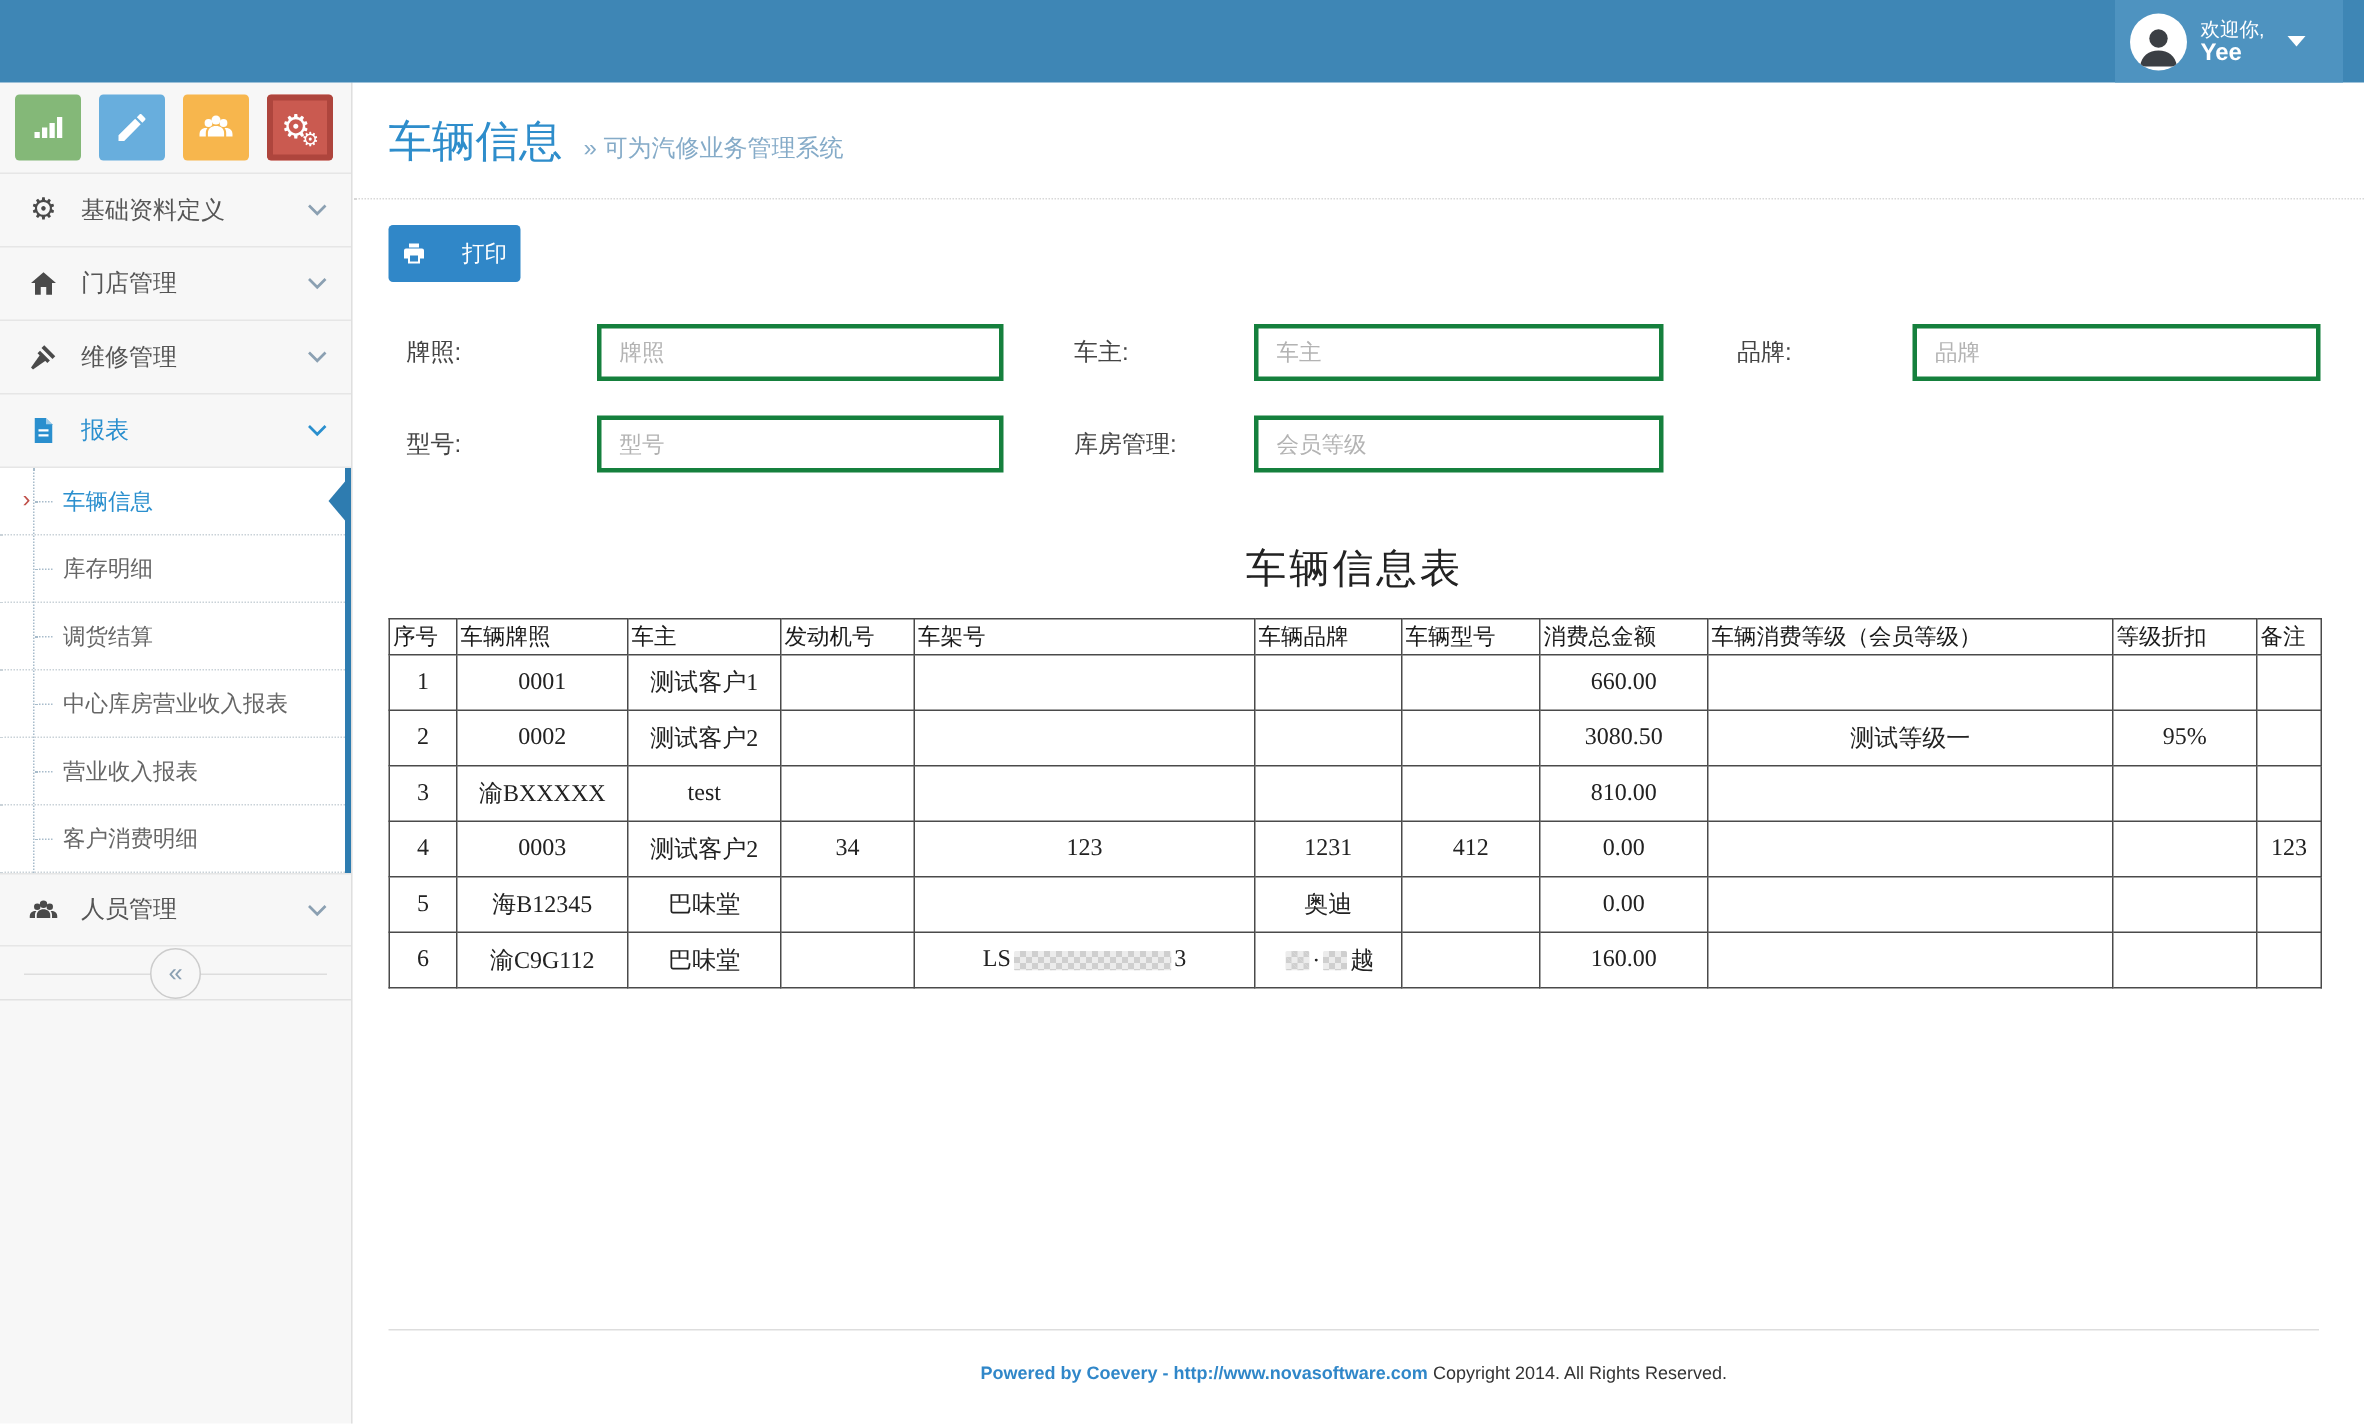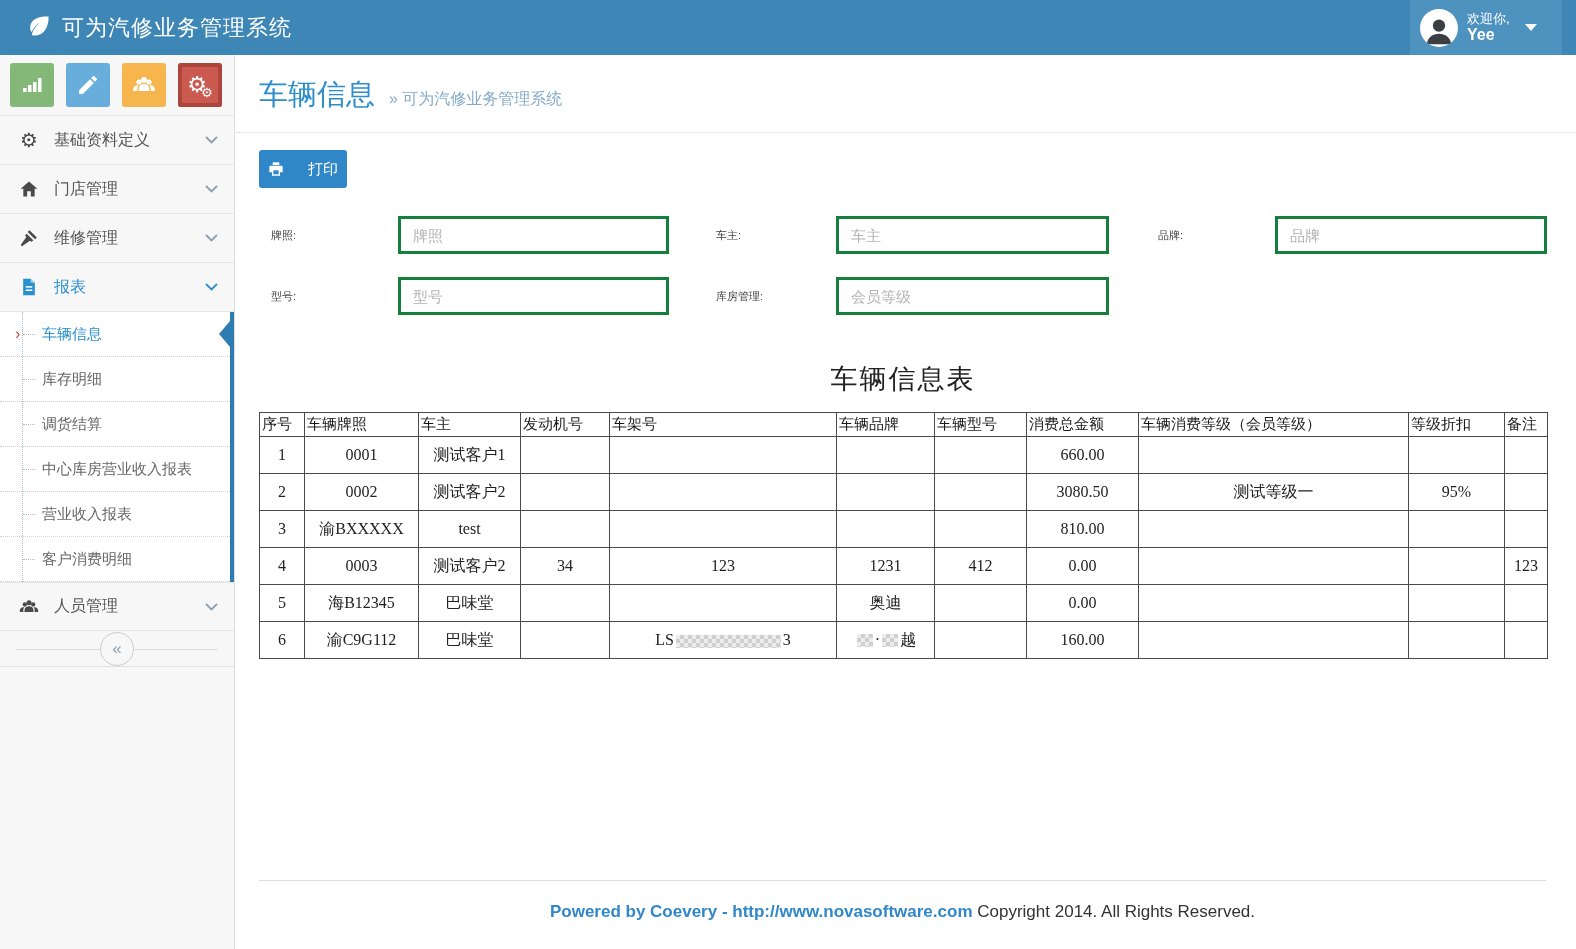--- a/index.html
+++ b/index.html
@@ -82,21 +82,21 @@
     font-family:inherit; }
   .btn svg { width:16px; height:16px; }
   .btn-print { width:88px; background:#3087c8; }
   .btn-search { width:89px; background:#2e86c8; }
   .btn-reset { width:88px; background:#7cb5de; font-size:15px; }
   .btn-reset .rst { font-size:17px; line-height:1; font-weight:bold; }
 
   .filter-form { margin:28px 30px 0 35px; display:grid;
     grid-template-columns:127px 271px 47px 120px 273px 49px 117px 272px;
     row-gap:23px; align-items:center; }
-  .f-label { font-size:11px; color:#444; }
+  .f-label { font-size:16px; color:#444; }
   .f-input { width:100%; height:38px; border:3px solid #15803d; padding:0 12px; font-size:15px;
     color:#555; font-family:inherit; background:#fff; }
   .f-input::placeholder { color:#b3b3b3; }
   .btn-cell { grid-column:7 / span 2; margin-left:-14px; display:flex; gap:12px; }
 
   .report-title { margin:46px 0 0 23px; width:1288px; text-align:center;
     font-family:"Liberation Serif","DejaVu Serif",serif; font-size:27px; color:#222;
     letter-spacing:2px; }
 
   table.report { margin:15px 0 0 23px; width:1288px; border-collapse:collapse; table-layout:fixed; }
@@ -106,35 +106,27 @@
   table.report td { height:37px; text-align:center; color:#222; font-size:16px;
     font-family:"Liberation Serif","DejaVu Serif",serif; }
   .redact { display:inline-block; height:13px; vertical-align:middle; margin:0 2px;
     border-radius:1px;
     background-image:
       linear-gradient(45deg,#cfcfcf 25%,transparent 25%,transparent 75%,#cfcfcf 75%),
       linear-gradient(45deg,#cfcfcf 25%,#ececec 25%,#ececec 75%,#cfcfcf 75%);
     background-size:8px 8px; background-position:0 0,4px 4px; }
 
   .footer { position:absolute; left:23px; right:30px; bottom:27px; border-top:1px solid #ddd;
-    padding-top:21px; text-align:center; font-size:17px; color:#333; }
+    padding-top:21px; text-align:center; font-size:12px; color:#333; }
   .footer a { color:#3087c9; font-weight:bold; text-decoration:none; }
 </style>
 </head>
 <body>
 
 <div class="topbar">
-  <div class="brand">
-    <span>
-      <svg viewBox="0 0 24 24">
-          <path fill="#fff" d="M20.8 3.2C12.6 2.8 7 5.1 4.9 9.2c-1.7 3.2-1 6.6.2 8.5 2.9-6.5 8.2-9.2 8.2-9.2S7 12.8 5.3 20.2c1.6.7 4.8 1 7.6-.3 5.9-2.7 8.2-10.2 7.9-16.7z"></path>
-        </svg>
-    </span>
-    <span class="brand-title">可为汽修业务管理系统</span>
-  </div>
   <div class="userbox">
     <span class="avatar">
       <svg viewBox="0 0 24 24" fill="#3b3f44">
           <circle cx="12" cy="8" r="4.6"></circle>
           <path d="M2.8 22c.6-5.2 4.4-8 9.2-8s8.6 2.8 9.2 8z"></path>
         </svg>
     </span>
     <span class="welcome">
       <span>欢迎你,</span><br>
       <span class="uname">Yee</span>

